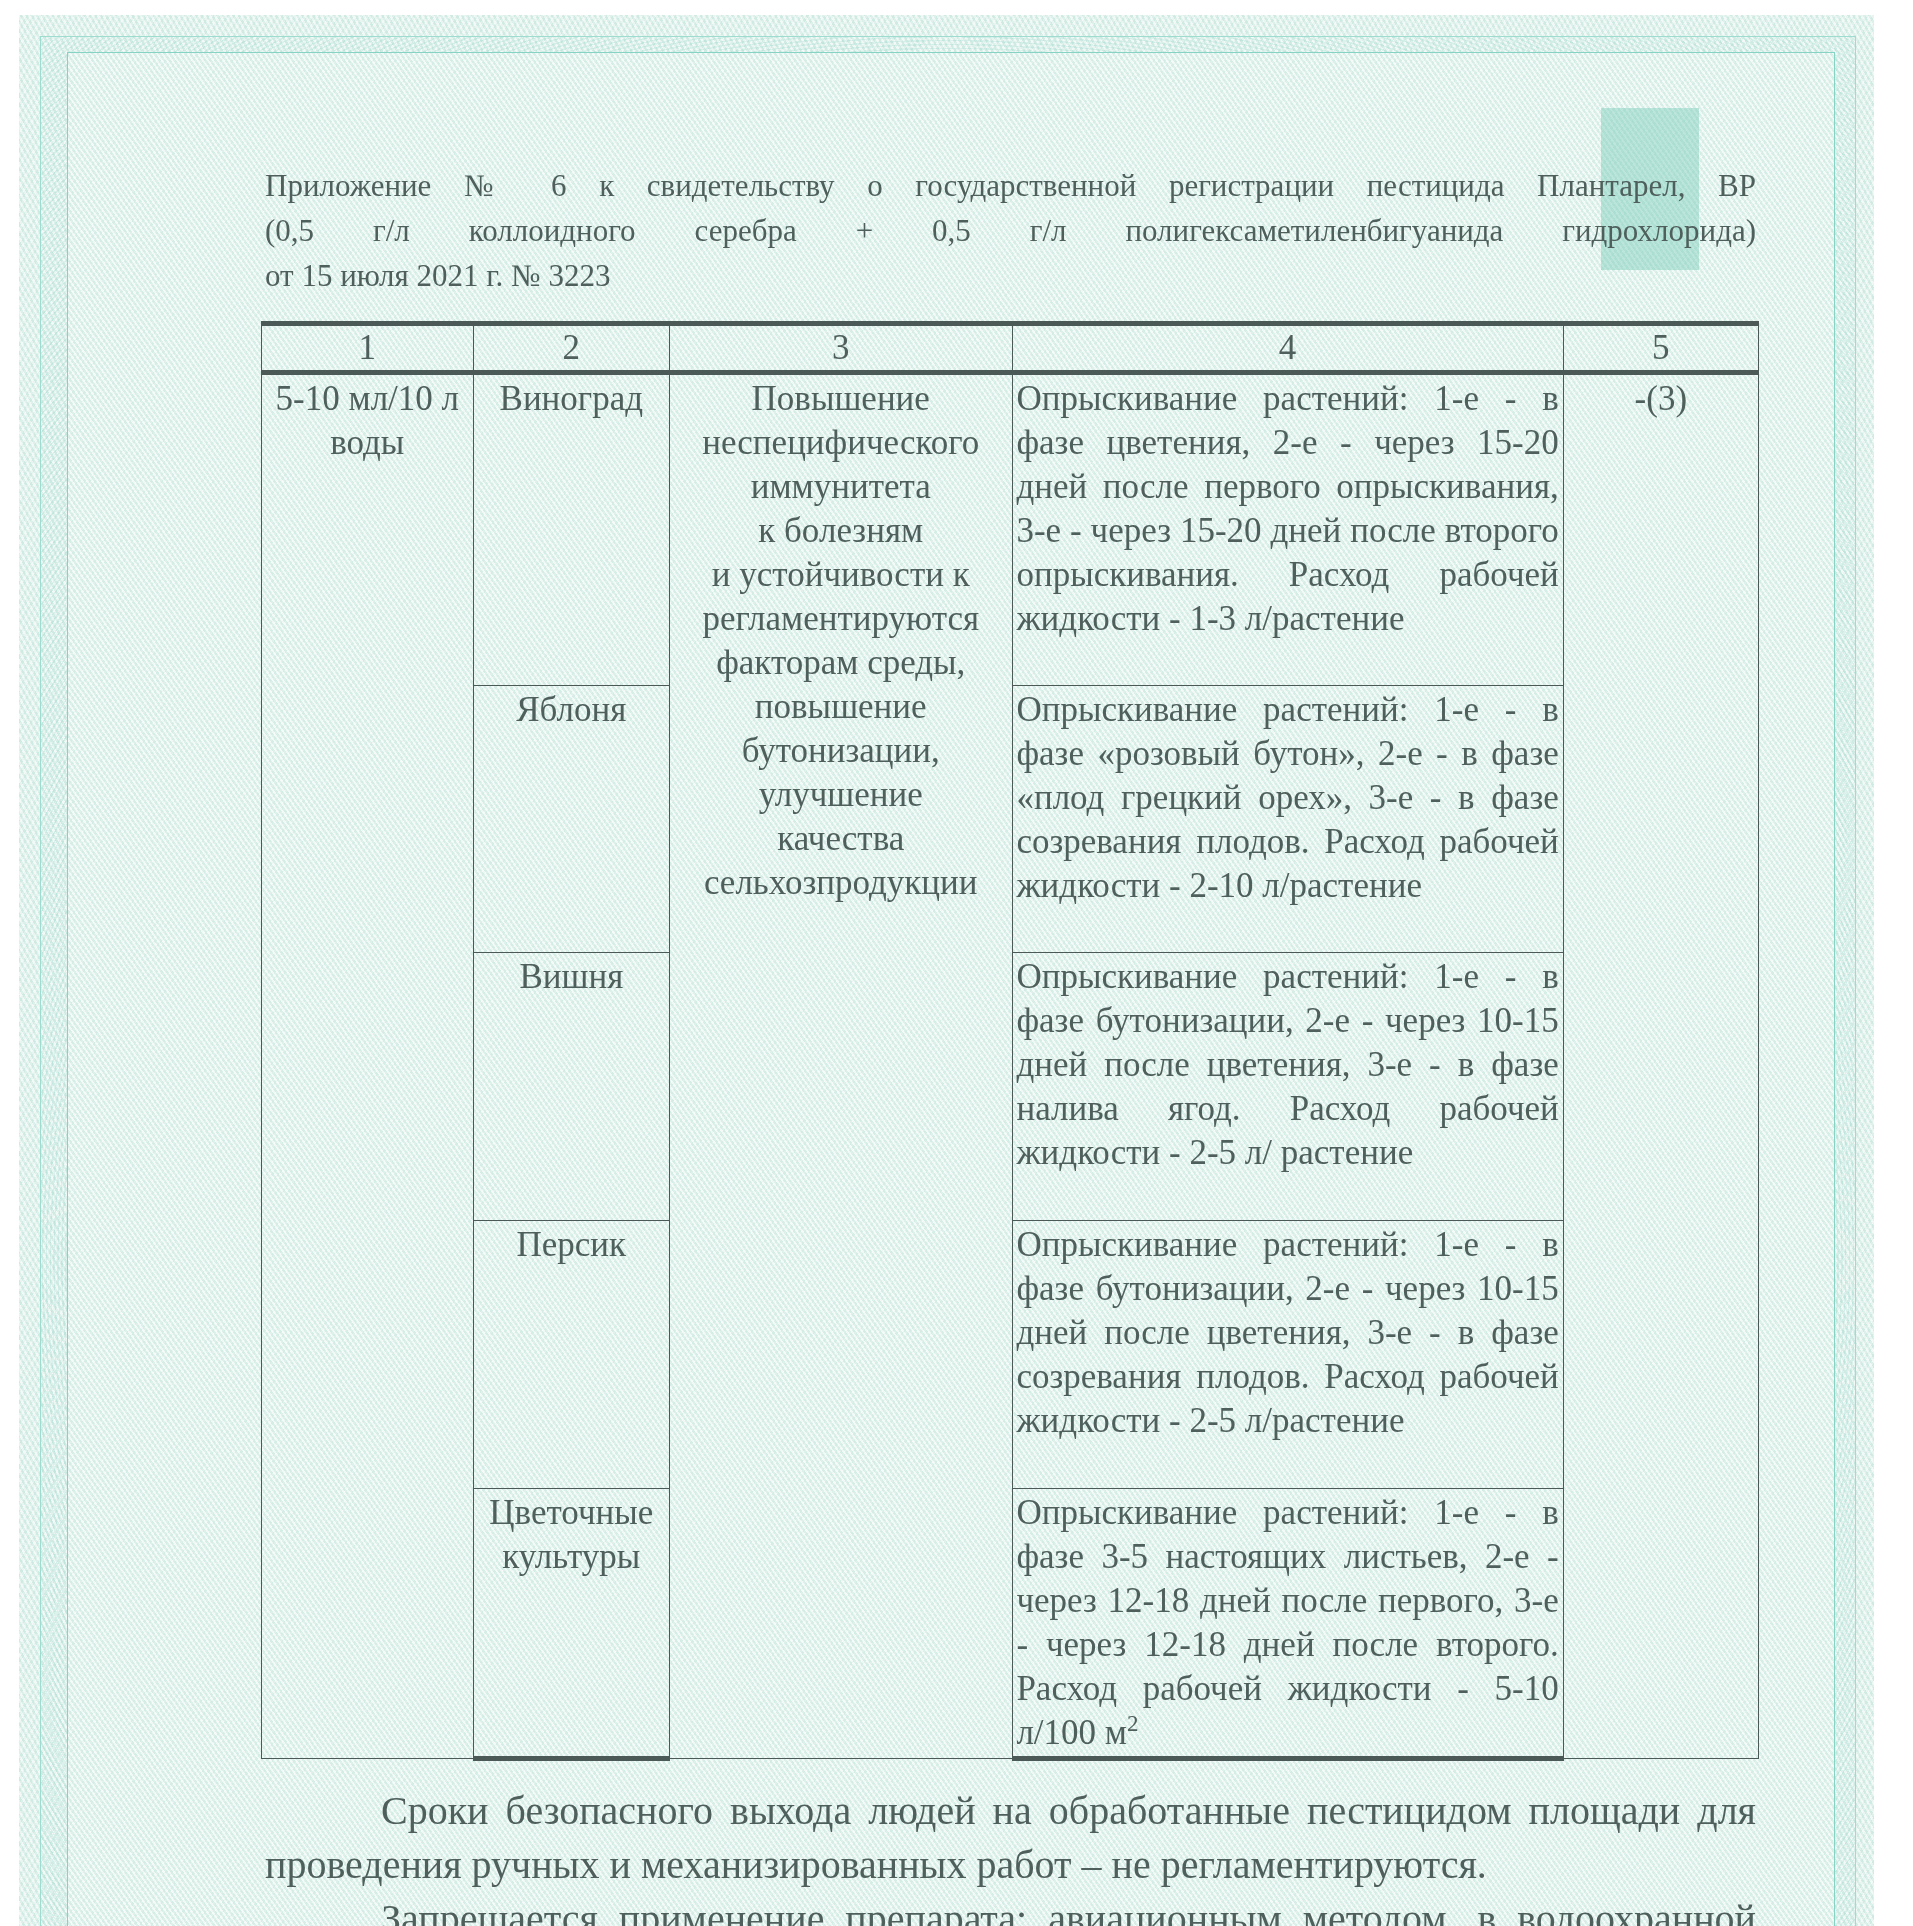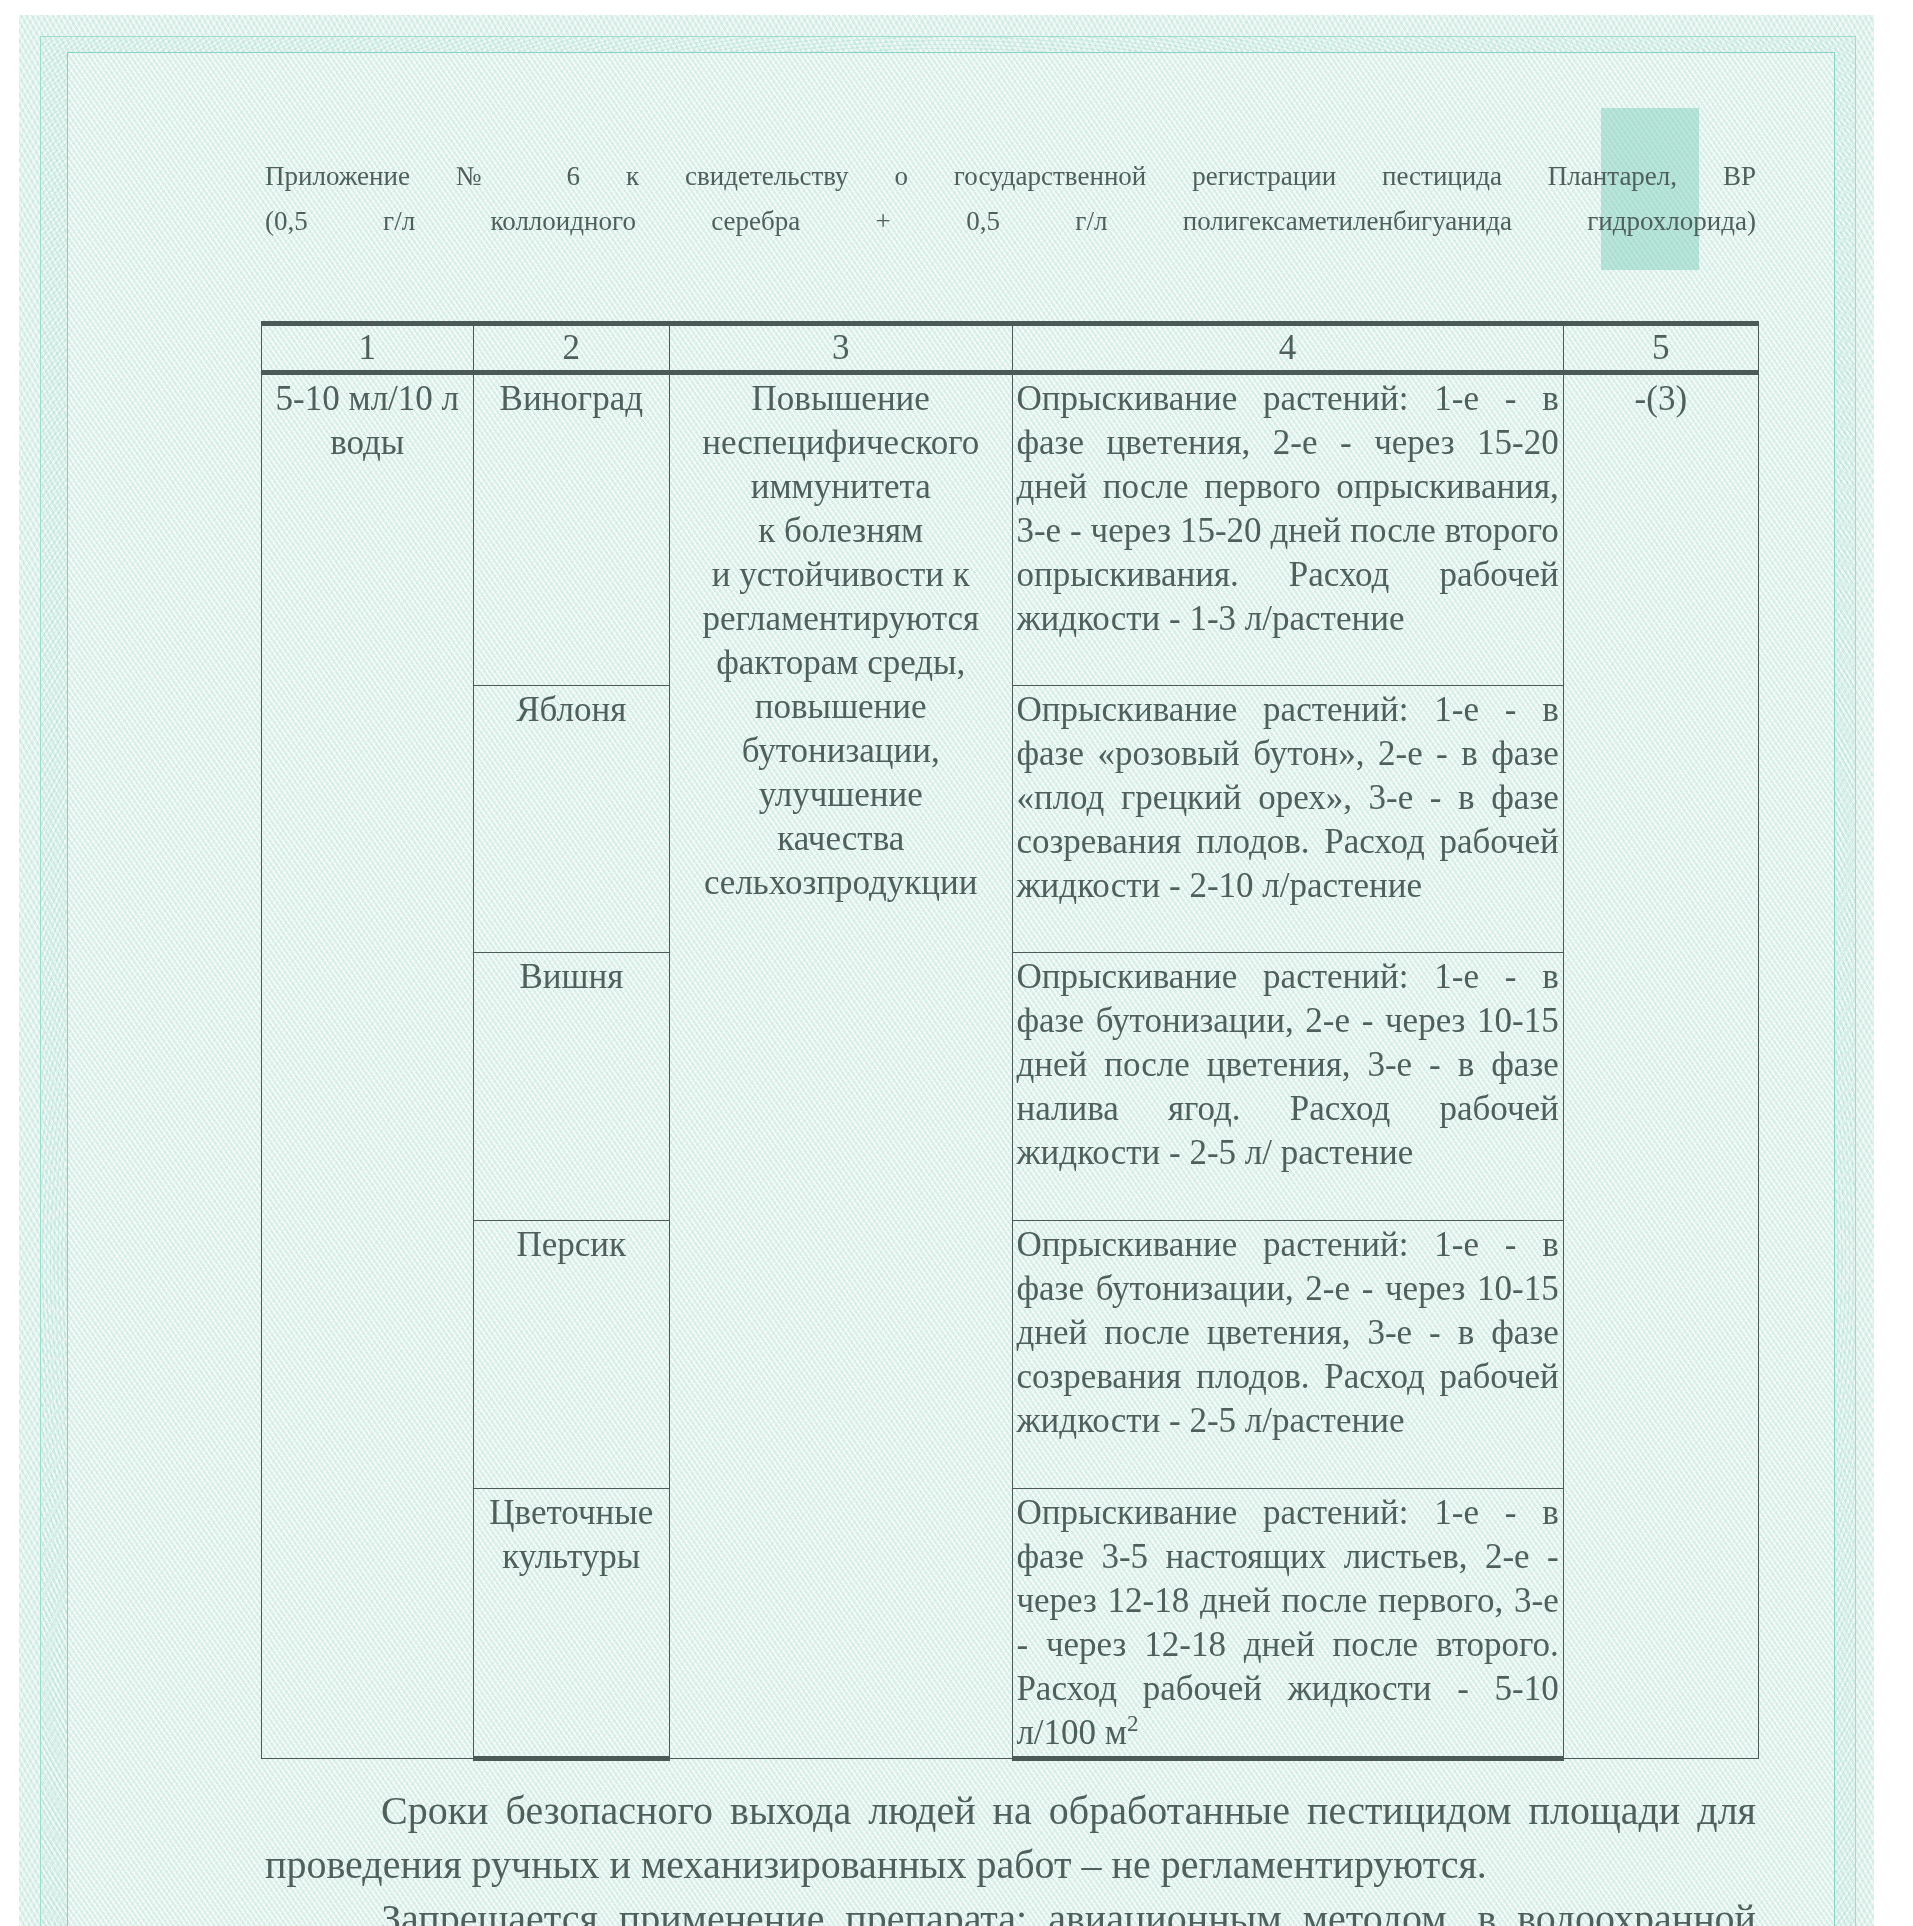--- a/index.html
+++ b/index.html
@@ -31,22 +31,22 @@
       repeating-linear-gradient(55deg, rgba(255,255,255,0.45) 0 1.9px, rgba(170,220,205,0.22) 1.9px 4.2px),
       repeating-linear-gradient(-55deg, rgba(255,255,255,0.2) 0 2.3px, rgba(170,220,205,0.12) 2.3px 4.6px);
   }
   .shade-box {
     position: absolute; left: 1601px; top: 108px; width: 98px; height: 162px;
     background: rgba(120,205,185,0.45);
   }
 
   
   .header {
-    position: absolute; left: 265px; top: 154px; width: 1491px;
-    font-size: 27px; line-height: 45px; text-align: justify;
+    position: absolute; left: 265px; top: 163px; width: 1491px;
+    font-size: 31px; line-height: 45px; text-align: justify;
     text-align-last: left;
   }
   .header .line { display: block; text-align: justify; text-align-last: justify; }
   .header .line.last { text-align-last: left; }
 
   
   table.reg {
     position: absolute; left: 261px; top: 321px;
     width: 1498px; border-collapse: collapse; table-layout: fixed;
     font-size: 35px; line-height: 44px;
@@ -84,20 +84,21 @@
 <div class="paper">
   <div class="border-outer"></div>
 
   <div class="border-inner"></div>
 </div>
 <div class="shade-box"></div>
 
 <div class="header">
   <span class="line">Приложение № 6 к свидетельству о государственной регистрации пестицида Плантарел, ВР</span>
   <span class="line">(0,5 г/л коллоидного серебра + 0,5 г/л полигексаметиленбигуанида гидрохлорида)</span>
+  <span class="line last">от 15 июля 2021 г. № 3223</span>
 </div>
 
 <table class="reg">
   <thead>
     <tr>
       <th class="c1">1</th>
       <th class="c2">2</th>
       <th class="c3">3</th>
       <th class="c4" style="text-align:center">4</th>
       <th class="c5">5</th>

